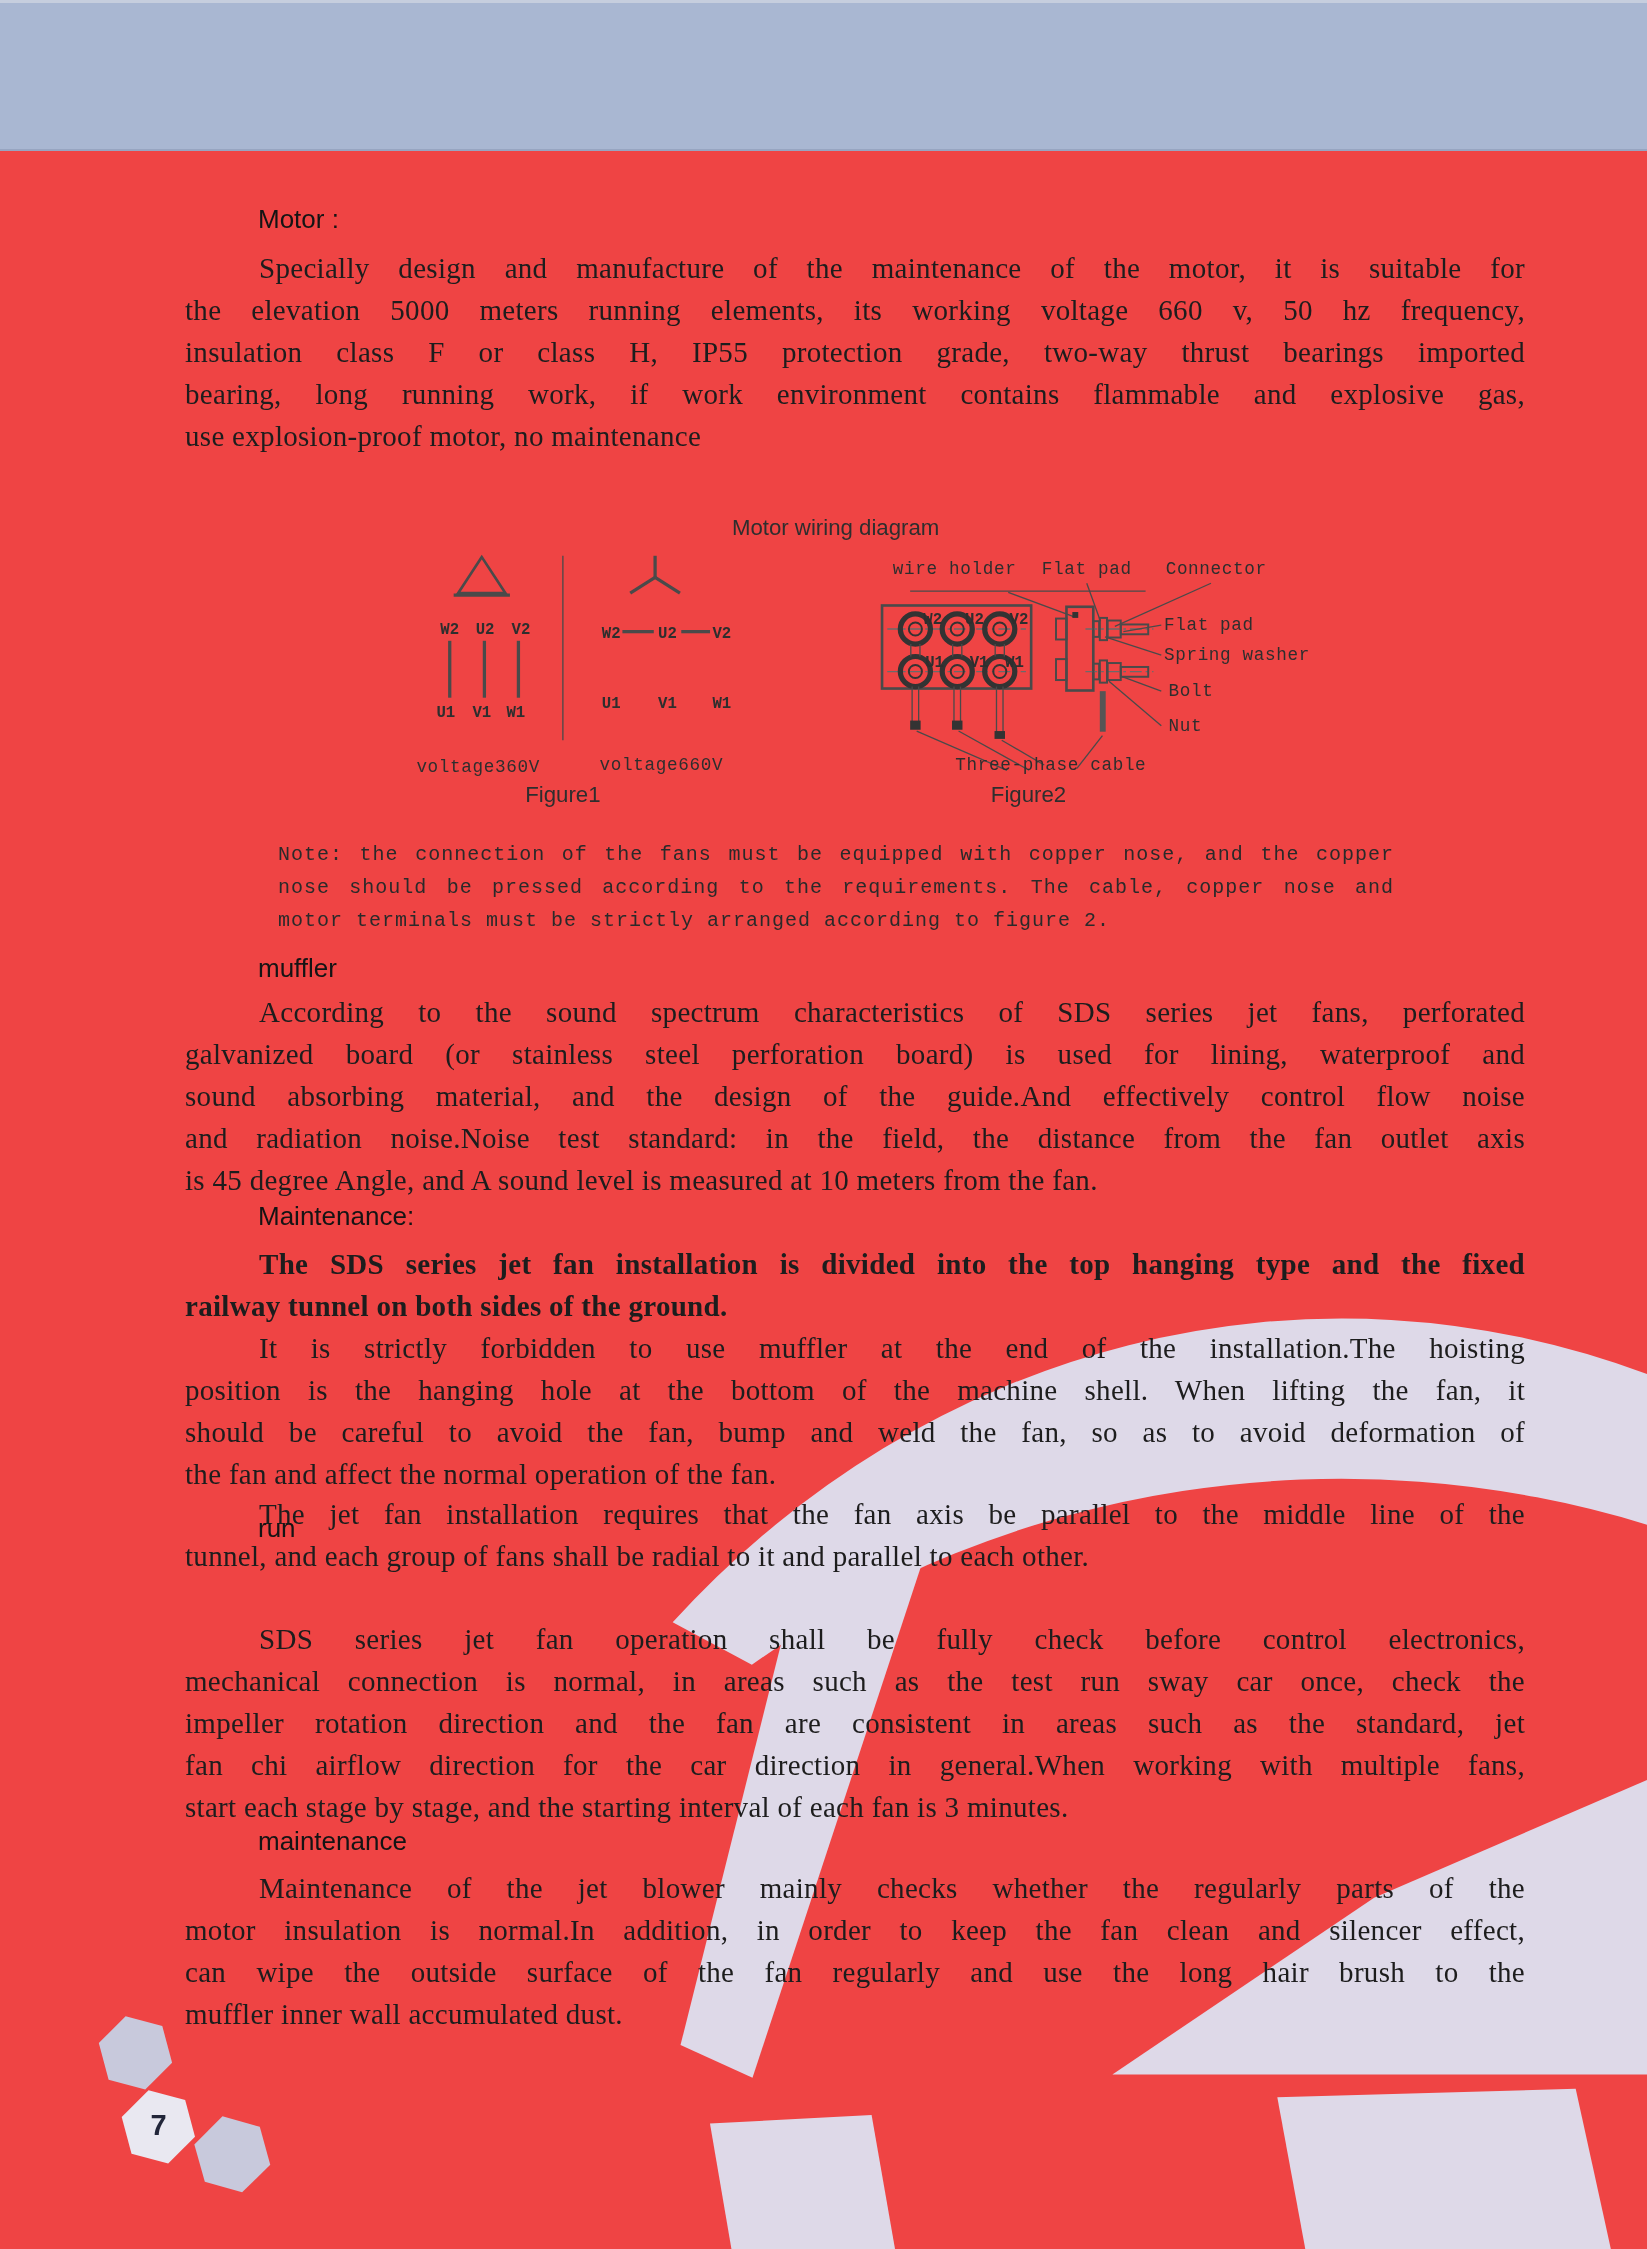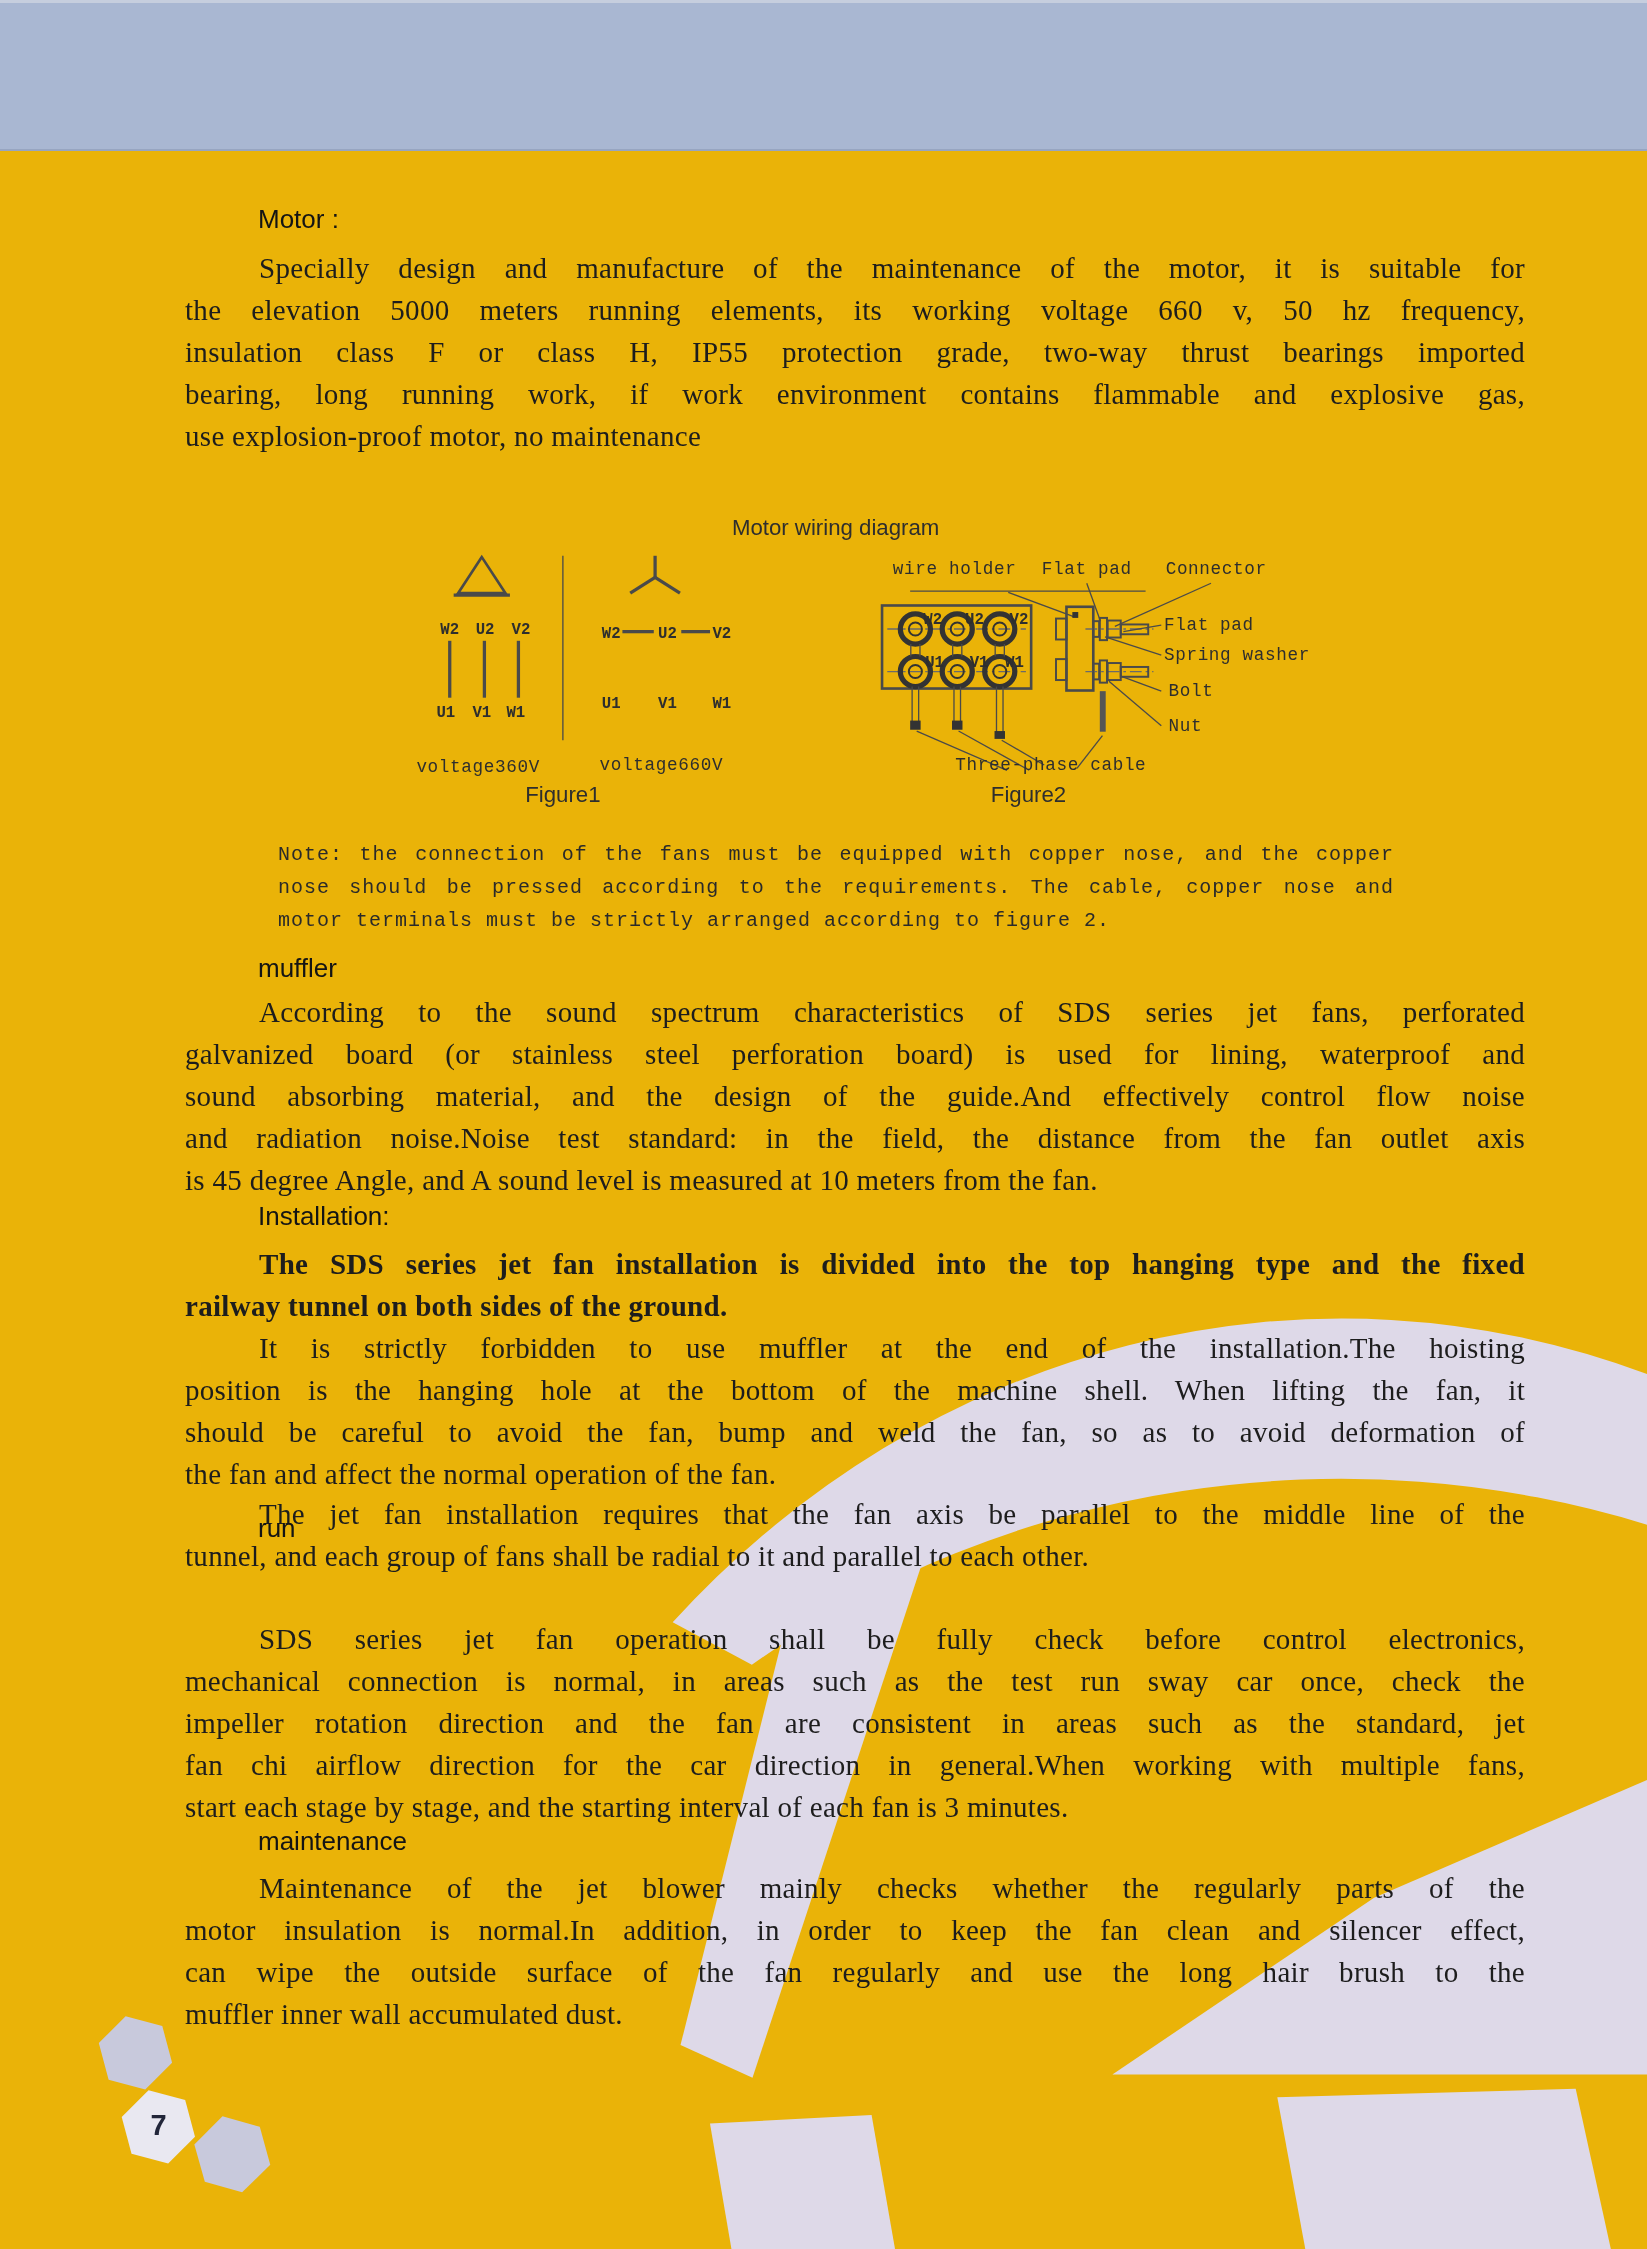--- a/index.html
+++ b/index.html
@@ -1,18 +1,18 @@
 <!DOCTYPE html>
 <html style="font-size:10.5px"><head>
 <meta charset="utf-8">
 <style>
   html,body { margin:0; padding:0; background:#888; }
   .page {
     position:relative; width:1647px; height:2250px;
-    background:#eab308; overflow:hidden;
+    background:#ef4444; overflow:hidden;
     font-family:"Liberation Serif","DejaVu Serif",serif;
     color:#1d1d1d;
   }
   
   .band {
     position:absolute; left:0; top:0; width:100%; height:151px;
     background:#a9b7d2;
     border-top:3.9px solid #c6cede;
     border-bottom:2px solid #97a5c1;
     box-sizing:border-box;
@@ -231,21 +231,21 @@
 
   <div class="hd" style="top:954px;">muffler</div>
   <div class="para" style="top:991px;">
     <span class="bl jl ind">According to the sound spectrum characteristics of SDS series jet fans, perforated</span>
     <span class="bl jl">galvanized board (or stainless steel perforation board) is used for lining, waterproof and</span>
     <span class="bl jl">sound absorbing material, and the design of the guide.And effectively control flow noise</span>
     <span class="bl jl">and radiation noise.Noise test standard: in the field, the distance from the fan outlet axis</span>
     <span class="bl ll">is 45 degree Angle, and A sound level is measured at 10 meters from the fan.</span>
   </div>
 
-  <div class="hd" style="top:1202px;">Installation:</div>
+  <div class="hd" style="top:1202px;">Maintenance:</div>
   <div class="para" style="top:1243px;font-weight:bold;">
     <span class="bl jl ind">The SDS series jet fan installation is divided into the top hanging type and the fixed</span>
     <span class="bl ll">railway tunnel on both sides of the ground.</span>
   </div>
   <div class="para" style="top:1327px;">
     <span class="bl jl ind">It is strictly forbidden to use muffler at the end of the installation.The hoisting</span>
     <span class="bl jl">position is the hanging hole at the bottom of the machine shell. When lifting the fan, it</span>
     <span class="bl jl">should be careful to avoid the fan, bump and weld the fan, so as to avoid deformation of</span>
     <span class="bl ll">the fan and affect the normal operation of the fan.</span>
   </div>

